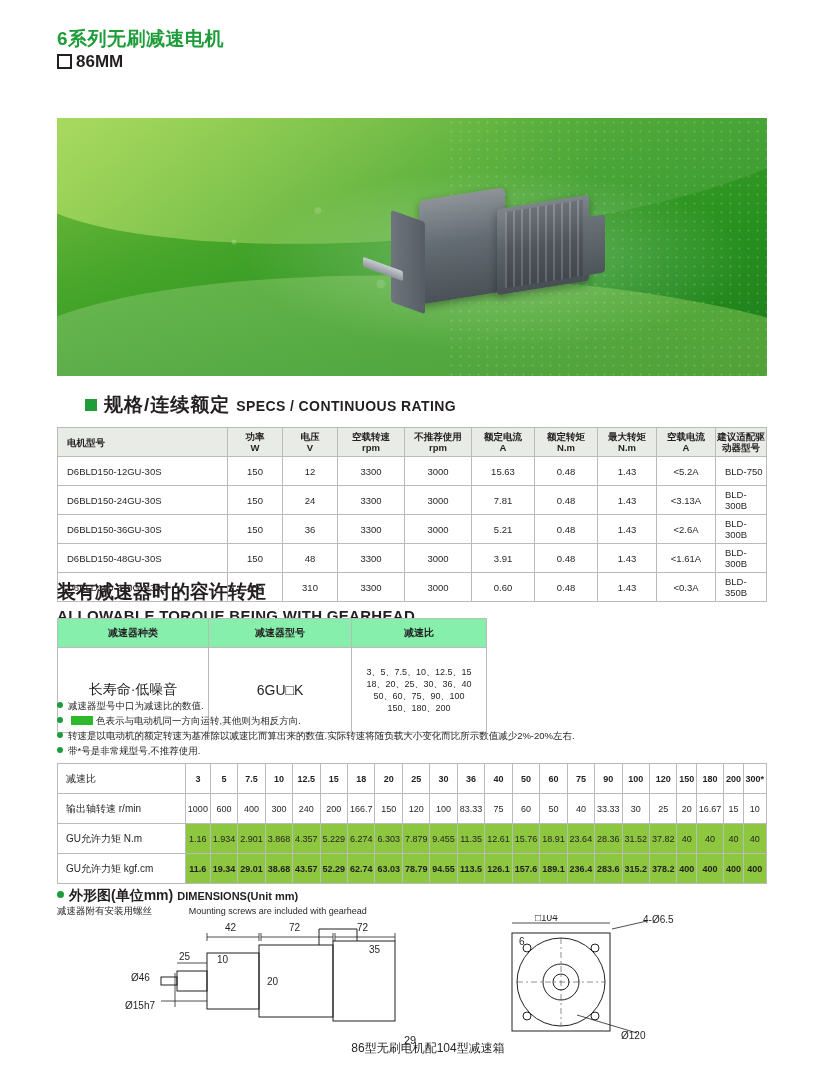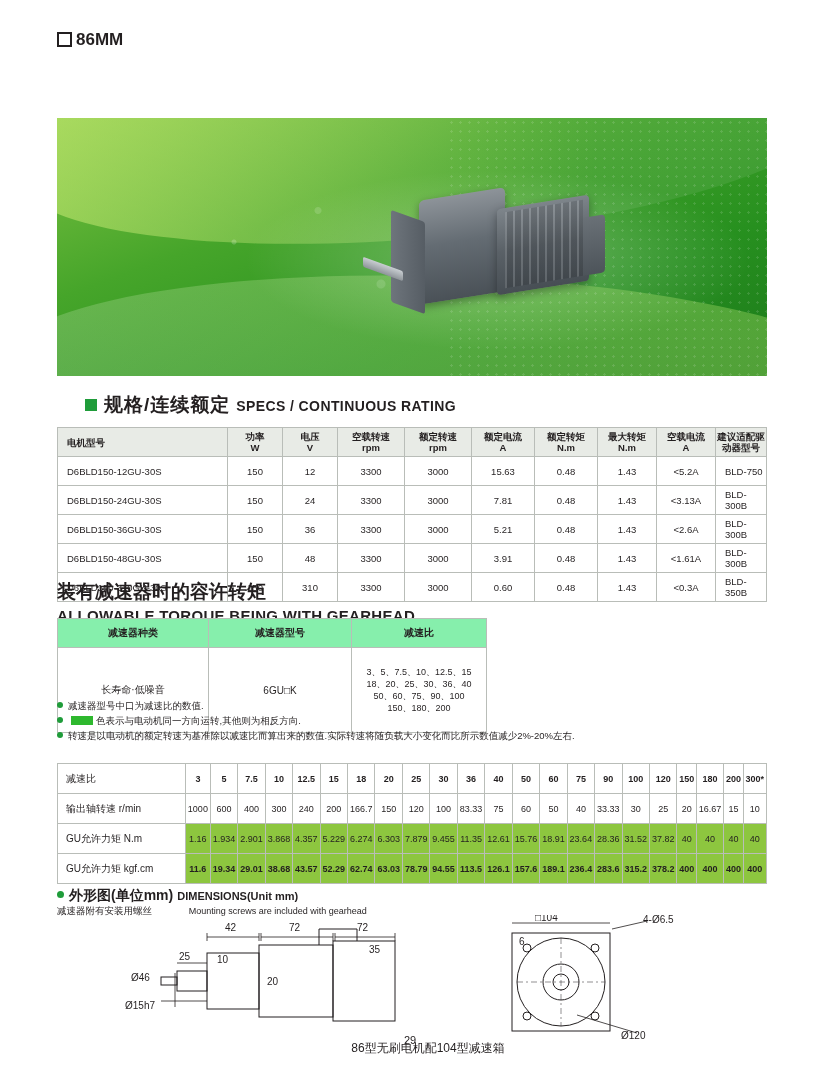--- a/index.html
+++ b/index.html
@@ -131,21 +131,21 @@
   
   .sect2{position:absolute;left:57px;top:579px;}
   .sect2 .cn{font-size:19px;font-weight:bold;}
   .sect2 .en{display:block;font-size:15px;font-weight:bold;margin-top:2px;letter-spacing:.3px;}
 
   .t2{position:absolute;left:57px;top:618px;width:430px;font-size:10px;}
   .t2 th,.t2 td{border:1px solid #b9bdb8;text-align:center;color:#231f20;}
   .t2 thead th{background:#86efac;font-weight:bold;height:26px;font-size:10px;}
   .t2 td{height:52px;vertical-align:middle;}
   .t2 td.ratio{font-size:9px;line-height:12px;padding:16px 3px;}
-  .t2 td.kind{font-size:10px;text-align:center;}
+  .t2 td.kind{font-size:14px;text-align:center;}
 
   
   .notes{position:absolute;left:57px;top:698px;width:720px;font-size:9.5px;line-height:15px;color:#231f20;}
   .notes div{white-space:nowrap;}
   .bullet{display:inline-block;width:6px;height:6px;border-radius:50%;background:#1f9c3a;margin-right:5px;position:relative;top:-1px;}
   .greenbar{display:inline-block;width:22px;height:9px;background:#2eb82e;margin:0 3px;position:relative;top:1px;}
 
   
   .t3{position:absolute;left:57px;top:763px;width:710px;font-size:9px;}
   .t3 th,.t3 td{border:1px solid #b9bdb8;text-align:center;height:27px;color:#231f20;}
@@ -166,20 +166,21 @@
   .dimcap{position:absolute;left:18px;top:1040px;width:820px;text-align:center;font-size:12px;}
   .pageno{position:absolute;left:0;top:1034px;width:820px;text-align:center;font-size:11px;color:#231f20;}
   svg text{font-family:"Liberation Sans", sans-serif;}
 </style>
 </head>
 <body>
 
 <div class="page">
 
   <div class="hdr">
+    <div class="series">6系列无刷减速电机</div>
     <div class="size">
       <span class="sq"></span><span>86MM</span>
     </div>
   </div>
 
   <div class="hero">
     <div class="swoosh1"></div>
     <div class="swoosh2"></div>
     <div class="globe"></div>
     <div class="dots"></div>
@@ -209,21 +210,21 @@
         </th>
         <th style="width:54px;">
           <div>电压</div>
           <div>V</div>
         </th>
         <th style="width:66px;">
           <div>空载转速</div>
           <div>rpm</div>
         </th>
         <th style="width:66px;">
-          <div>额定转速</div>
+          <div>不推荐使用</div>
           <div>rpm</div>
         </th>
         <th style="width:62px;">
           <div>额定电流</div>
           <div>A</div>
         </th>
         <th style="width:62px;">
           <div>额定转矩</div>
           <div>N.m</div>
         </th>
@@ -326,20 +327,21 @@
 50、60、75、90、100
 150、180、200</td>
       </tr>
     </tbody>
   </table>
 
   <div class="notes">
     <div><span class="bullet"></span><span>减速器型号中口为减速比的数值.</span></div>
     <div><span class="bullet"></span><span class="greenbar"></span><span>色表示与电动机同一方向运转,其他则为相反方向.</span></div>
     <div><span class="bullet"></span><span>转速是以电动机的额定转速为基准除以减速比而算出来的数值.实际转速将随负载大小变化而比所示数值减少2%-20%左右.</span></div>
+    <div><span class="bullet"></span><span>带*号是非常规型号,不推荐使用.</span></div>
   </div>
 
   <table class="t3">
     <thead>
       <tr>
         <th class="rowhead">减速比</th>
         <th>3</th>
         <th>5</th>
         <th>7.5</th>
         <th>10</th>

